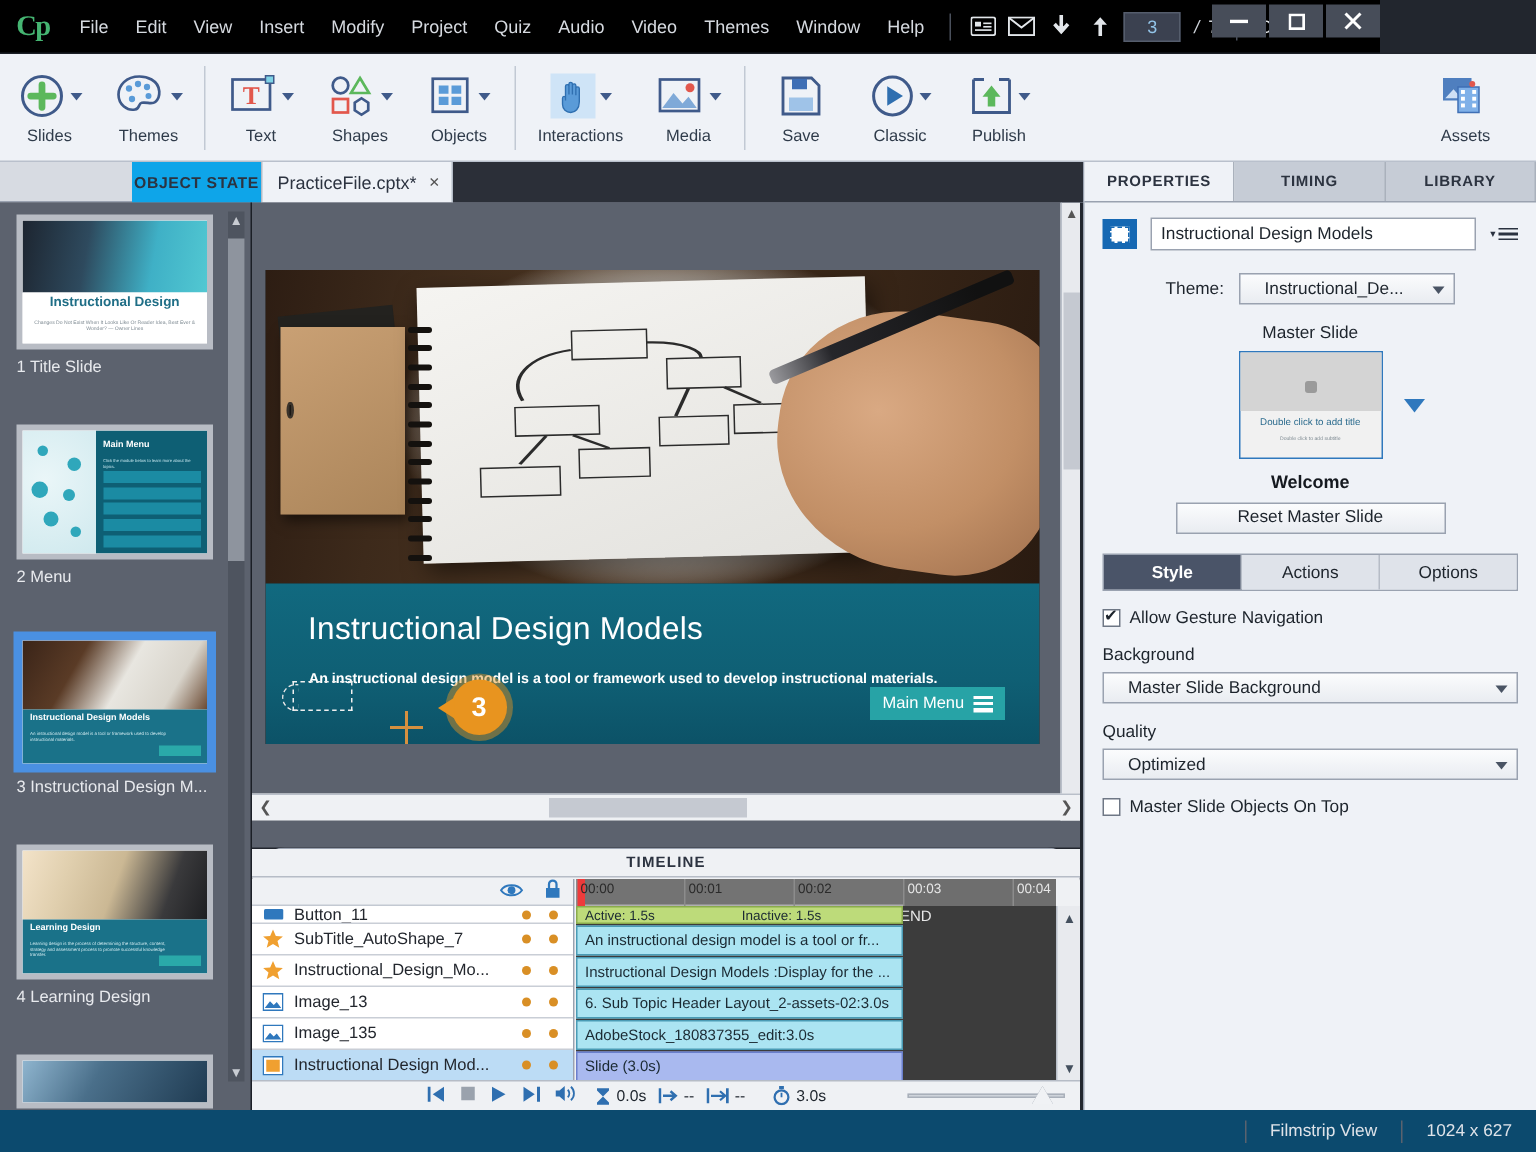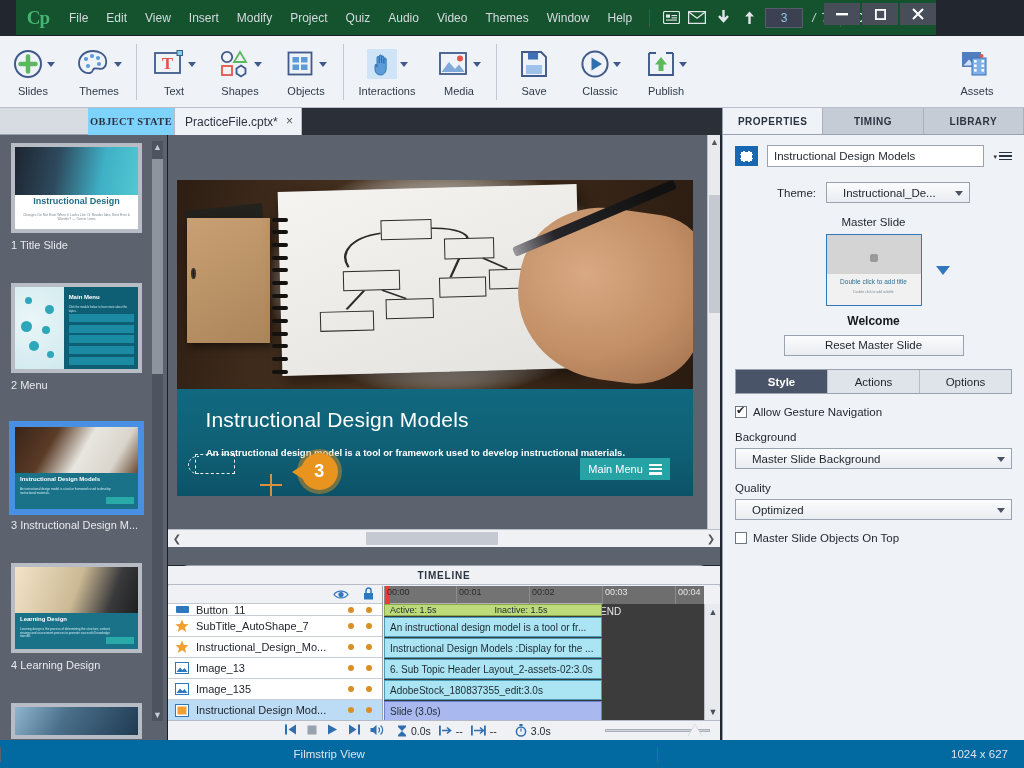--- a/index.html
+++ b/index.html
@@ -7,22 +7,22 @@
     width: 1024px; height: 768px;
     overflow: hidden;
     font-family: "Liberation Sans", sans-serif;
     background: #22262e;
     -webkit-font-smoothing: antialiased;
   }
   #app { position: relative; width: 1024px; height: 768px; }
 
   
   .menubar {
-    position: absolute; left: 16px; top: 0; width: 920px; height: 36px;
-    background: #14532d; display: flex; align-items: center;
+    position: absolute; left: 0; top: 0; width: 920px; height: 36px;
+    background: #000000; display: flex; align-items: center;
     border-bottom: 1px solid #1b1f26;
   }
   .cp-logo {
     width: 44px; height: 36px; display: flex; align-items: center; justify-content: center;
     font-size: 19px; font-weight: bold; color: #45b572; letter-spacing: -1px;
     font-family: "Liberation Serif", serif;
   }
   .menu-item {
     color: #d6dae0; font-size: 12px; padding: 0 9px; height: 36px;
     display: flex; align-items: center; white-space: nowrap; cursor: default;
@@ -71,21 +71,21 @@
   .tabstrip {
     position: absolute; left: 0; top: 108px; width: 1024px; height: 27px;
     background: #d7dbe2; border-bottom: 1px solid #9aa2b0;
   }
   .tab {
     position: absolute; top: 0; height: 27px; display: flex; align-items: center;
     justify-content: center; font-size: 10.5px; font-weight: bold; color: #2c3340;
     letter-spacing: .4px;
   }
   .tab.filmstrip { left: 0; width: 88px; background: #eff2f7; }
-  .tab.objstate { left: 88px; width: 86px; background: #7dd3fc; font-family: Liberation Serif, serif; }
+  .tab.objstate { left: 88px; width: 86px; background: #0ea5e9; }
   .tab.doc {
     left: 174px; width: 128px; background: #eff2f7; font-weight: normal;
     font-size: 12px; letter-spacing: 0; justify-content: flex-start; padding-left: 10px;
     border-left: 1px solid #b4bbc6; border-right: 1px solid #b4bbc6;
   }
   .tab .closex { position: absolute; right: 8px; top: 6px; font-size: 12px; color: #555; }
   .tabfill { position: absolute; left: 302px; top: 0; right: 0; height: 27px; background: #2b2f38; }
 
   .filmstrip {
     position: absolute; left: 0; top: 135px; width: 168px; height: 605px;
@@ -258,21 +258,21 @@
   .seg-tabs { display: flex; margin-top: 13px; border: 1px solid #9aa2b0; height: 25px; }
   .seg { flex: 1; display: flex; align-items: center; justify-content: center; font-size: 11.5px; color: #1d242c; background: #dfe3ea; border-right: 1px solid #b6bcc6;}
   .seg.active { background: #4a5468; color: #fff; font-weight: bold; }
   .chk-row { display: flex; align-items: center; gap: 6px; margin-top: 12px; font-size: 11.5px; color: #1d242c;}
   .chkbox { width: 12px; height: 12px; border: 1px solid #6e7785; background: #fff; position: relative; }
   .chkbox.on::after { content: "✔"; position: absolute; left: 0px; top: -3px; font-size: 11px; color: #1d242c; }
   .field-lbl { font-size: 11.5px; color: #1d242c; margin-top: 13px; }
   .full-select { width: 100%; margin-top: 5px; }
 
   
-  .statusbar { position: absolute; left: 0; bottom: 0; width: 1024px; height: 28px; background: #0369a1; display: flex; align-items: center; justify-content: space-between; }
+  .statusbar { position: absolute; left: 0; bottom: 0; width: 1024px; height: 28px; background: #0c4a6e; display: flex; align-items: center; justify-content: flex-end; }
   .sb-sep { width: 1px; height: 15px; background: #5b626e; margin: 0 0px; }
   .sb-item { color: #dfe3e9; font-size: 11.5px; padding: 0 16px; }
 </style>
 </head>
 <body>
 
 <div id="app">
 
   <div class="menubar">
     <div class="cp-logo">Cp</div>

